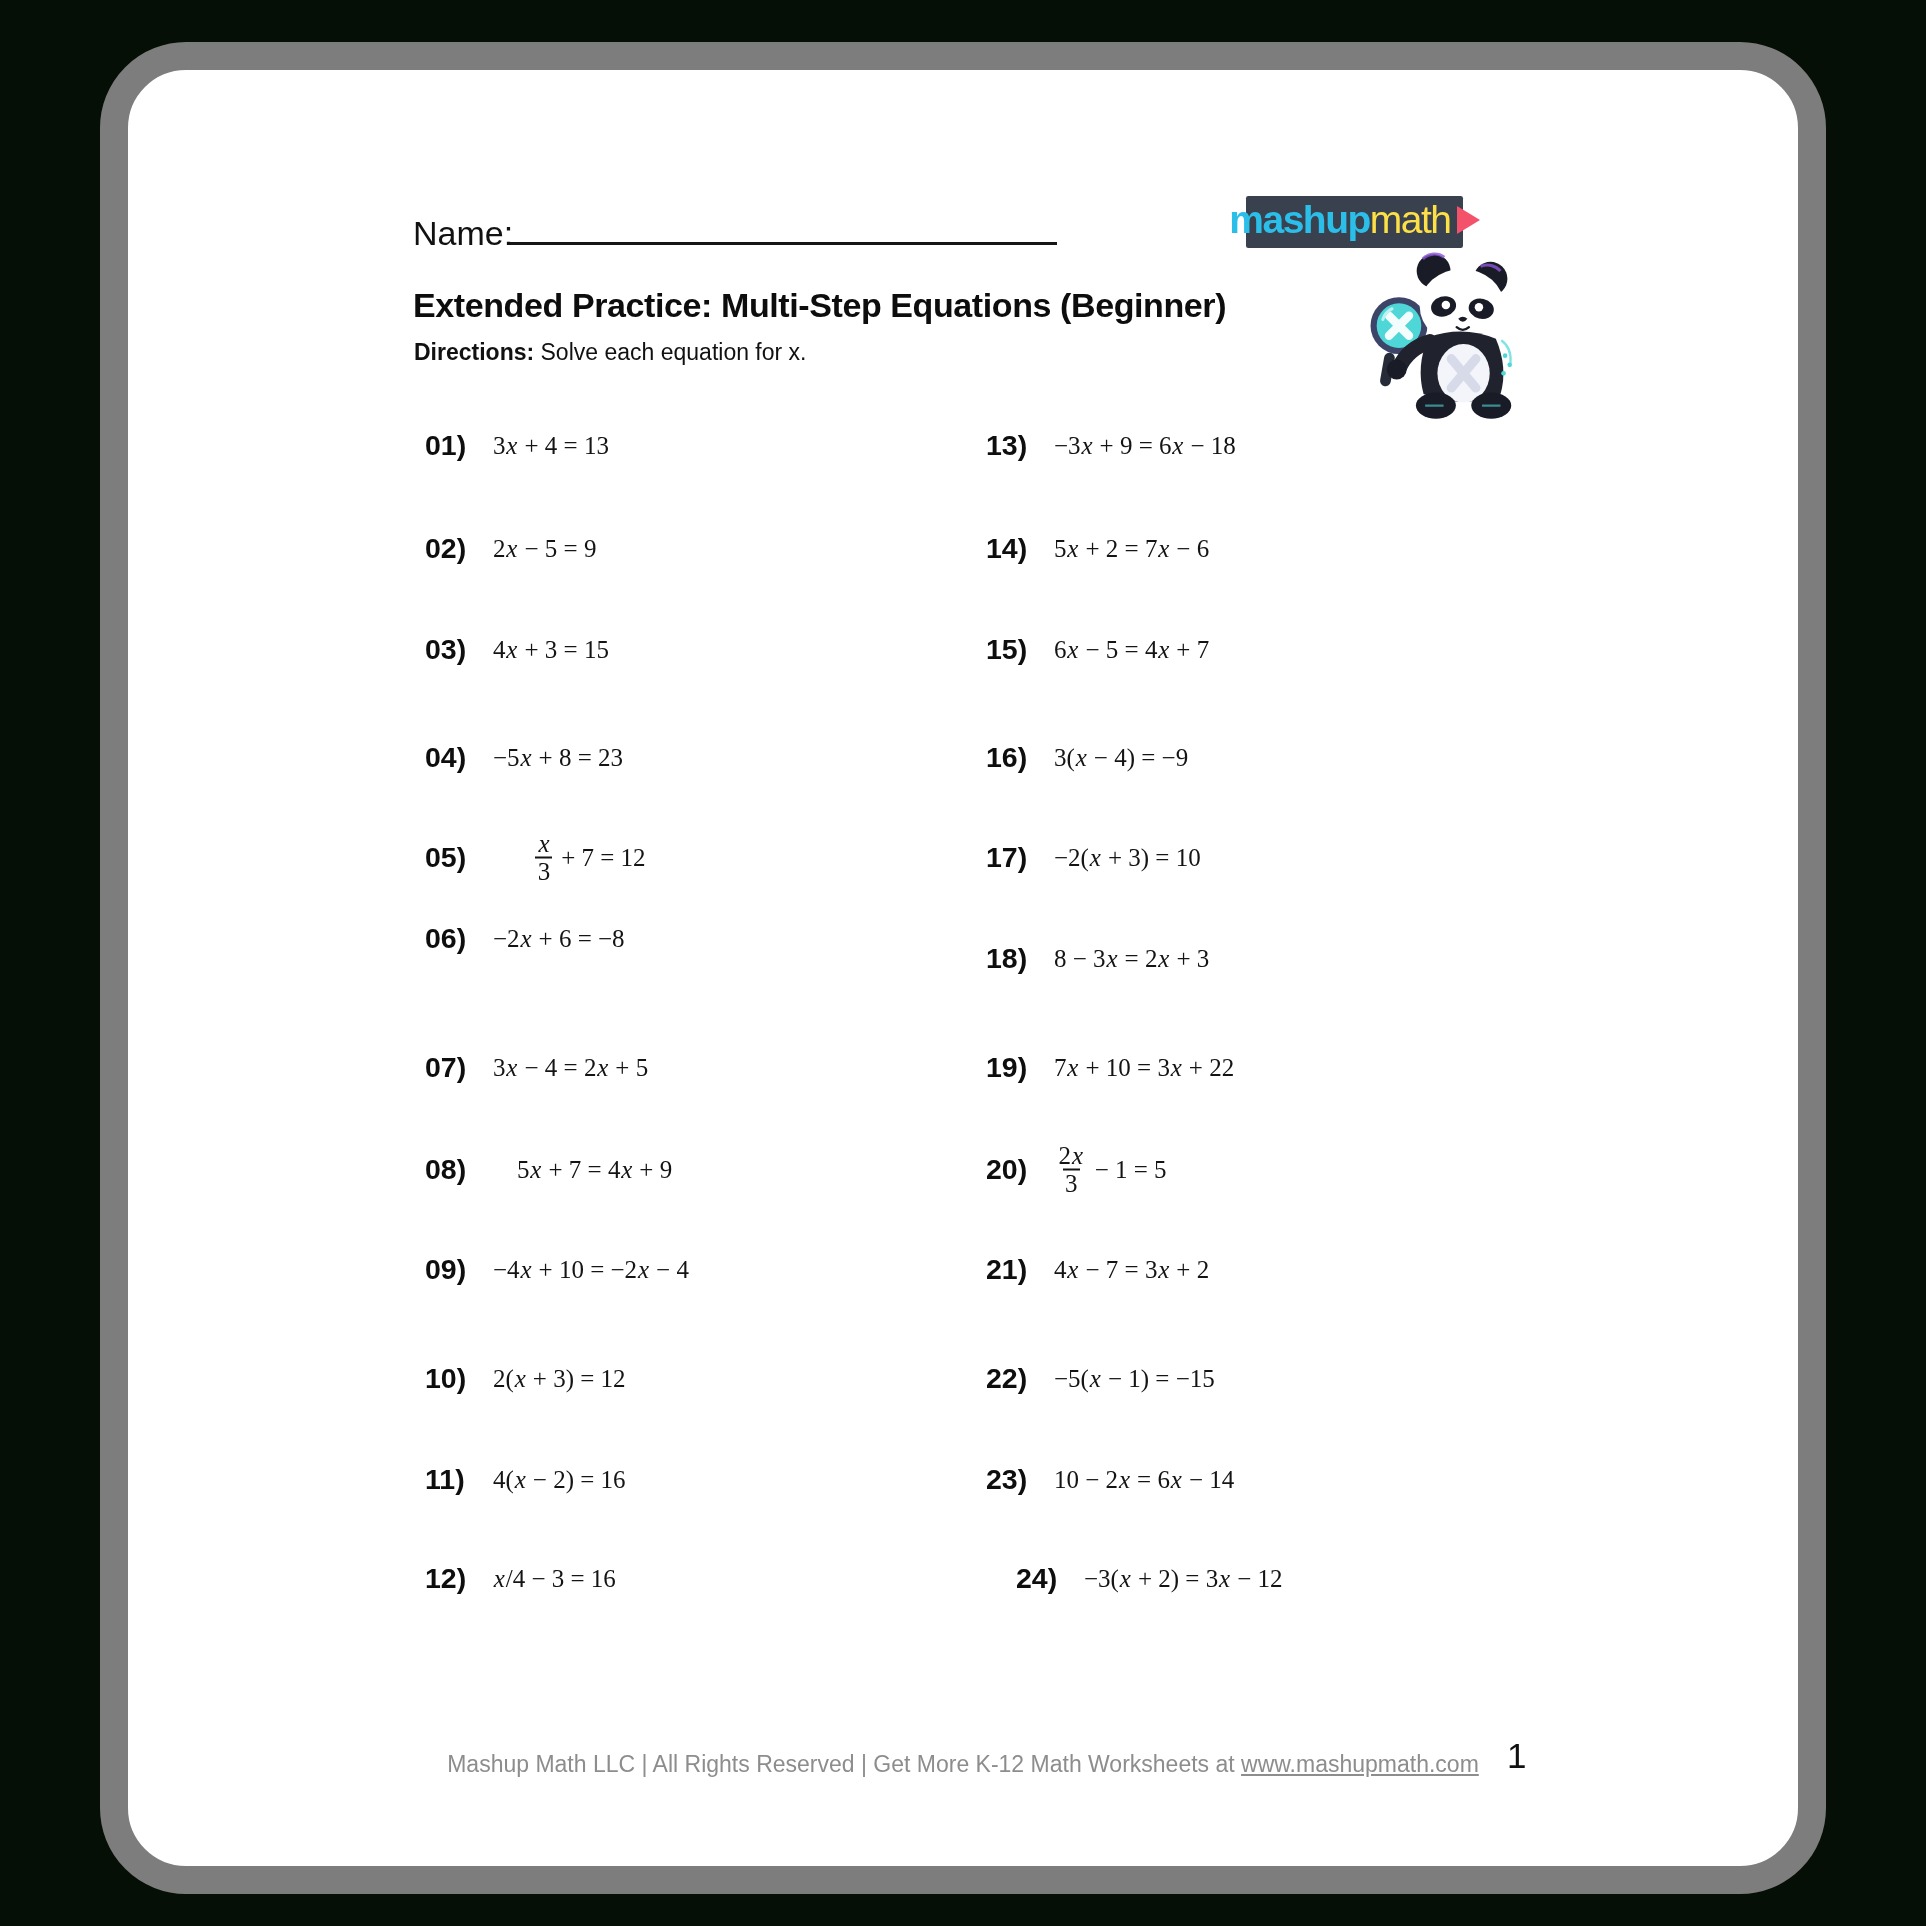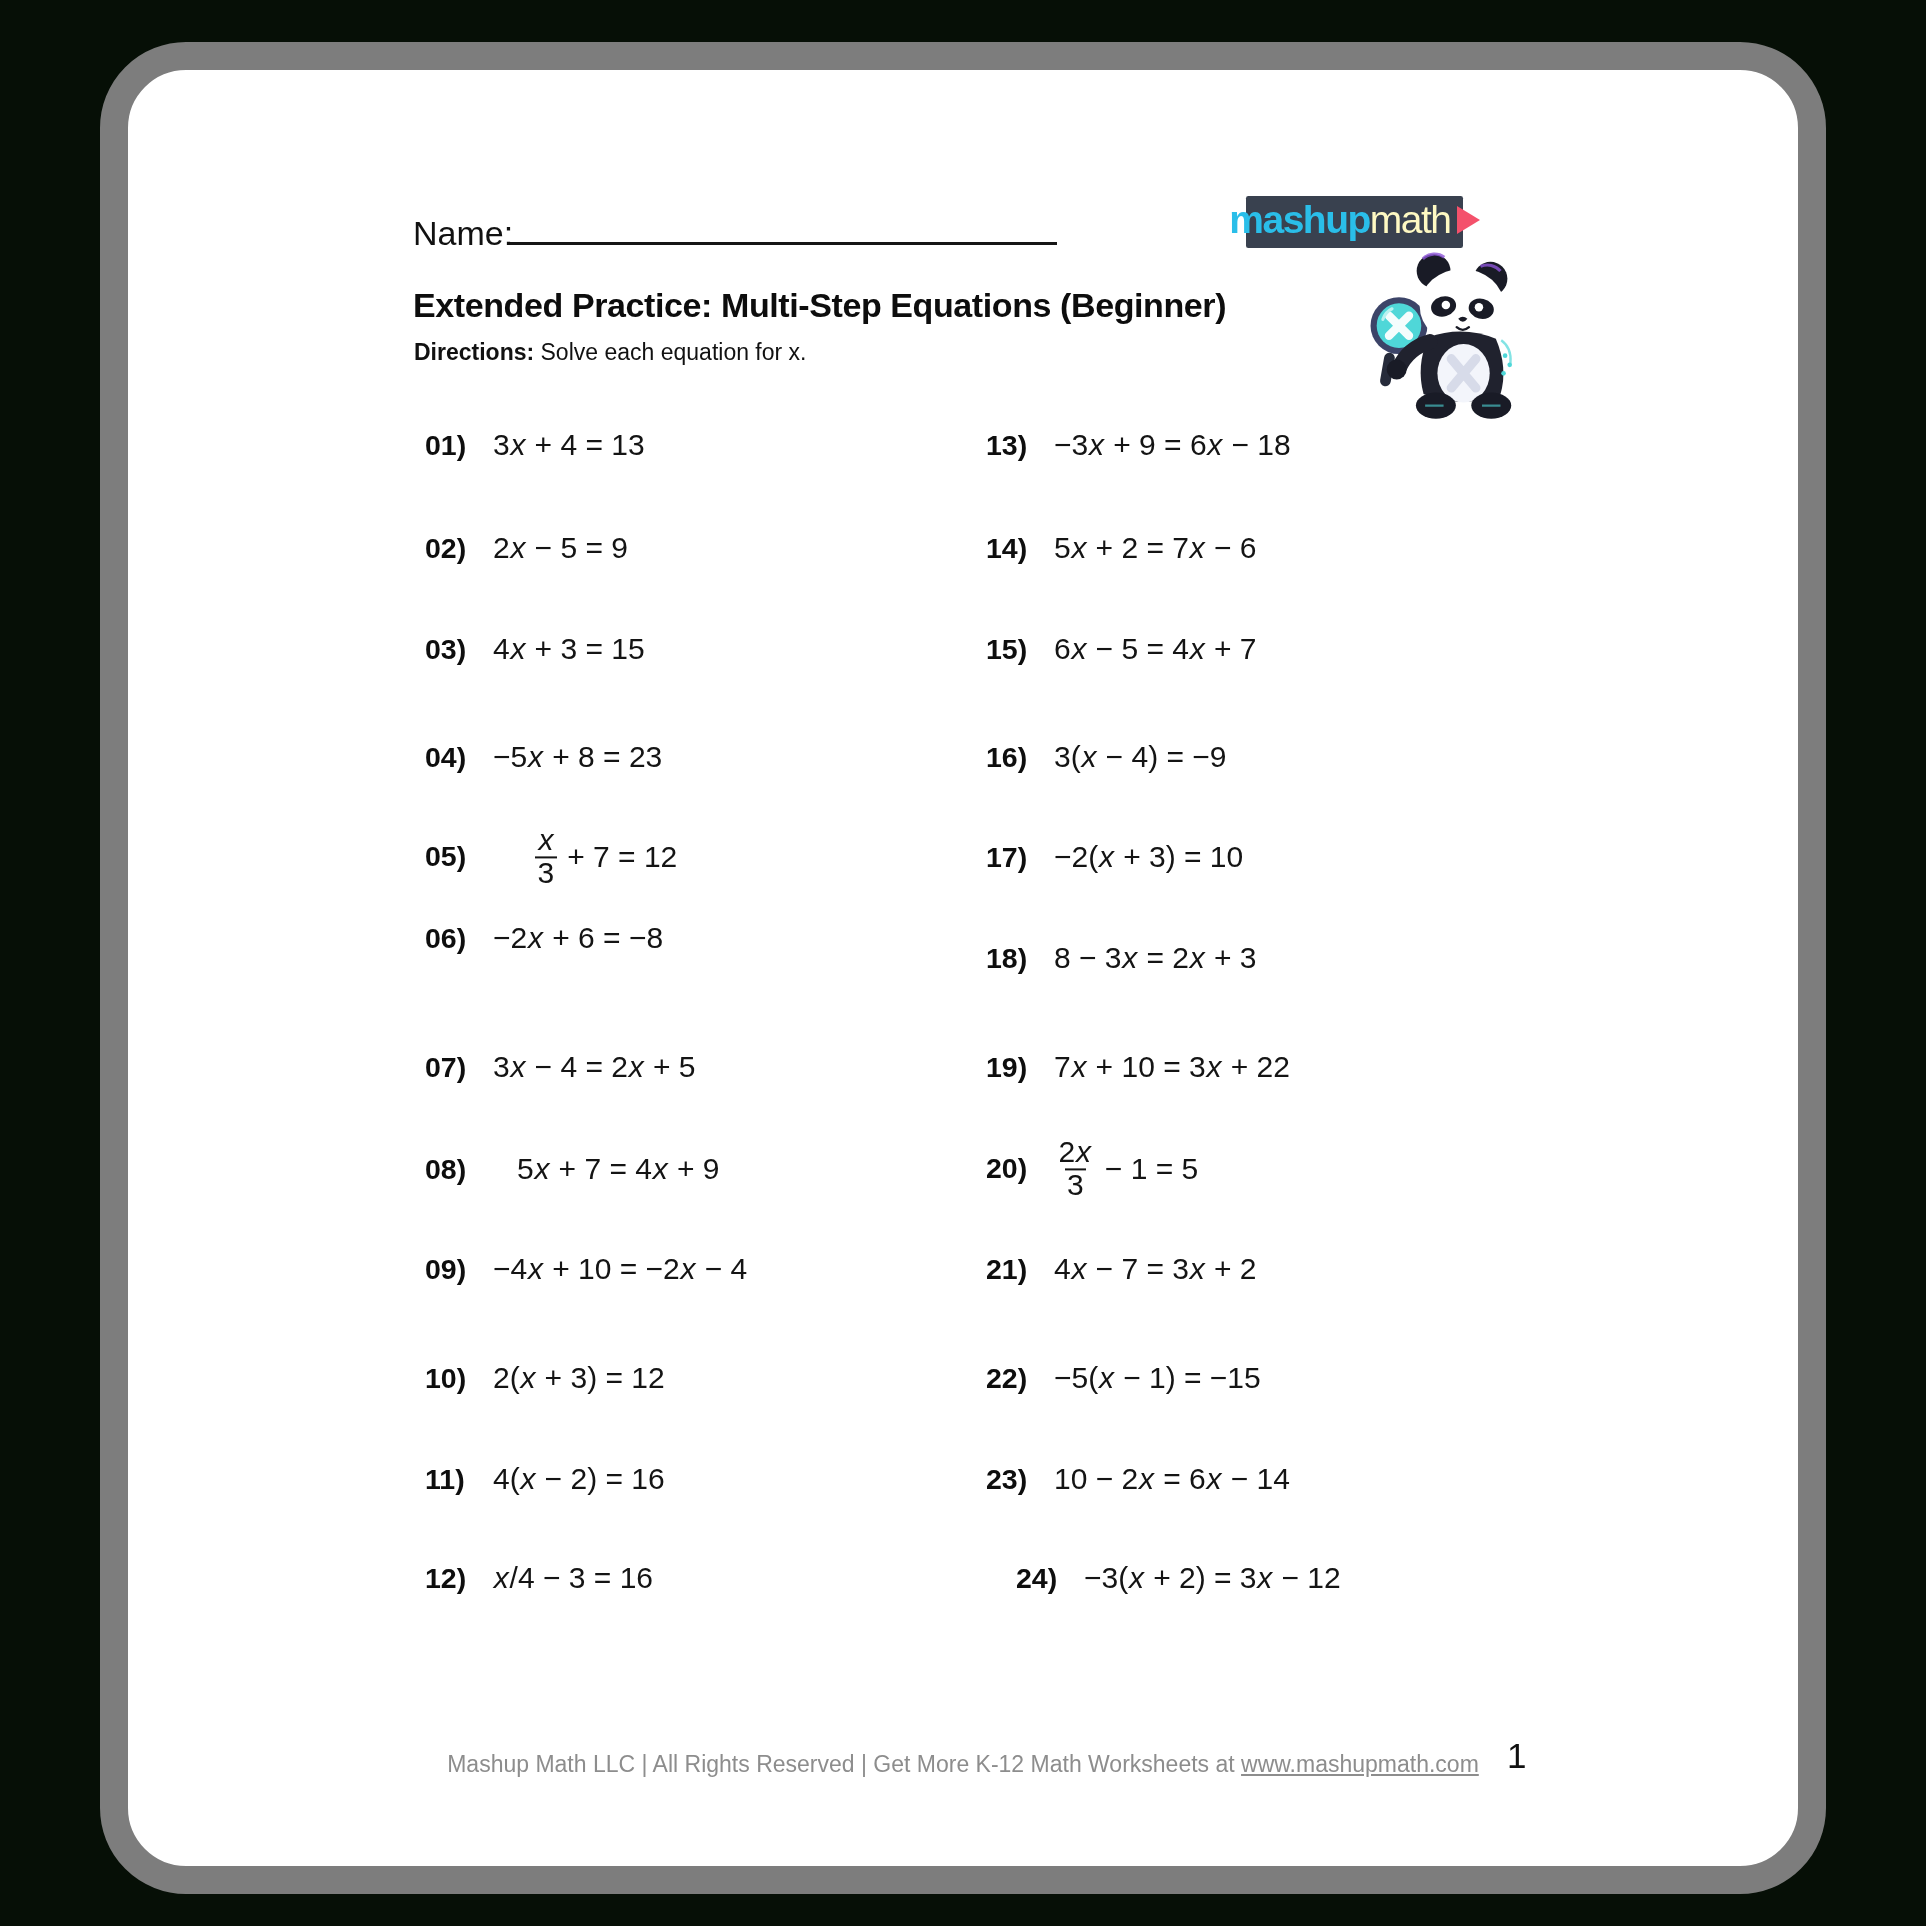--- a/index.html
+++ b/index.html
@@ -10,30 +10,30 @@
   }
   .page > *{position:absolute;}
   
   .name-label{left:285px;top:146px;font:400 34px/1.0 "Liberation Sans",sans-serif;color:#111;}
   .name-line{left:382px;top:123px;width:547px;height:52px;border-bottom:3.1px solid #161616;}
   .logo{
     left:1118px;top:126px;width:217px;height:52px;background:#39414f;border-radius:2.3px;
     display:flex;align-items:center;justify-content:center;padding-bottom:3.1px;
   }
   .logo-mashup{font:700 39px "Liberation Sans",sans-serif;color:#2abee9;letter-spacing:-1.5px;}
-  .logo-math{font:400 39px "Liberation Sans",sans-serif;color:#fef9c3;letter-spacing:-1.5px;}
+  .logo-math{font:400 39px "Liberation Sans",sans-serif;color:#fde047;letter-spacing:-1.5px;}
   .play-icon{width:0;height:0;border-left:23px solid #f4516b;border-top:14px solid transparent;border-bottom:14px solid transparent;margin-left:6.2px;}
   .title{left:285px;top:218px;margin:0;font:700 34px/1.05 "Liberation Sans",sans-serif;letter-spacing:-0.4px;color:#0d0d0d;white-space:nowrap;}
   .directions{left:286px;top:269px;margin:0;font:400 23px/1.2 "Liberation Sans",sans-serif;color:#111;white-space:nowrap;}
   .directions b{font-weight:700;}
   .panda{left:1231px;top:178px;width:173px;height:173px;}
   
   .prob-row{position:absolute;display:flex;align-items:center;transform:translateY(-50%);}
   .pnum{width:68px;font:700 28.5px "Liberation Sans",sans-serif;color:#0e0e0e;flex:0 0 auto;}
-  .eq{display:flex;align-items:center;white-space:pre;font-family:Liberation Sans, sans-serif;font-size:30px;color:#141414;}
+  .eq{display:flex;align-items:center;white-space:pre;font-family:Liberation Serif, serif;font-size:25px;color:#141414;}
   .eq i{font-style:italic;margin:0 0.8px;}
   .frac{display:inline-flex;flex-direction:column;align-items:center;line-height:1.02;margin:0 2.3px;}
   .fnum{padding:0 2.3px;}
   .fden{border-top:2.3px solid #141414;padding:0 2.3px;}
   
   .footer{left:0;right:0;top:1681px;text-align:center;font:400 23px "Liberation Sans",sans-serif;color:#8d8d8d;}
   .footer-link{text-decoration:underline;color:#8d8d8d;}
   .page-number{left:1379px;top:1666px;font:400 35px "Liberation Sans",sans-serif;color:#111;}
 </style>
 </head>

